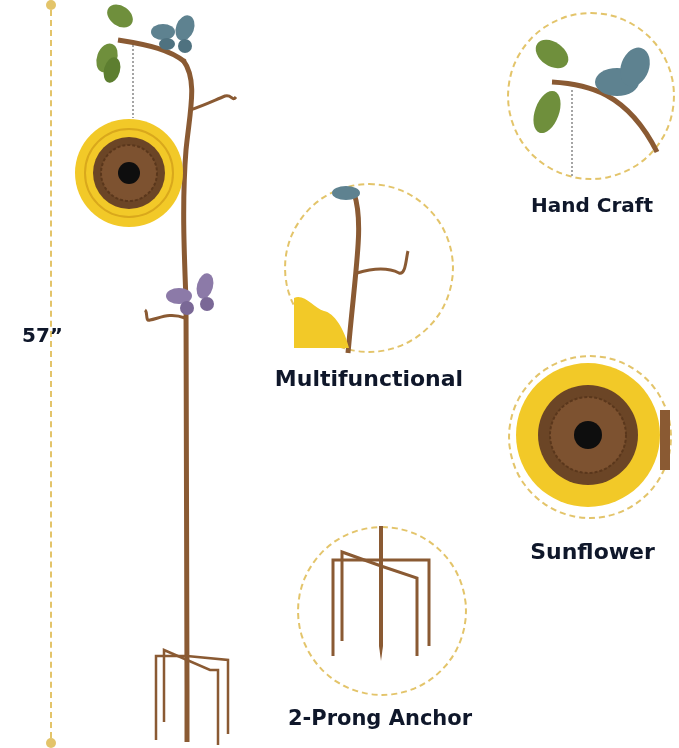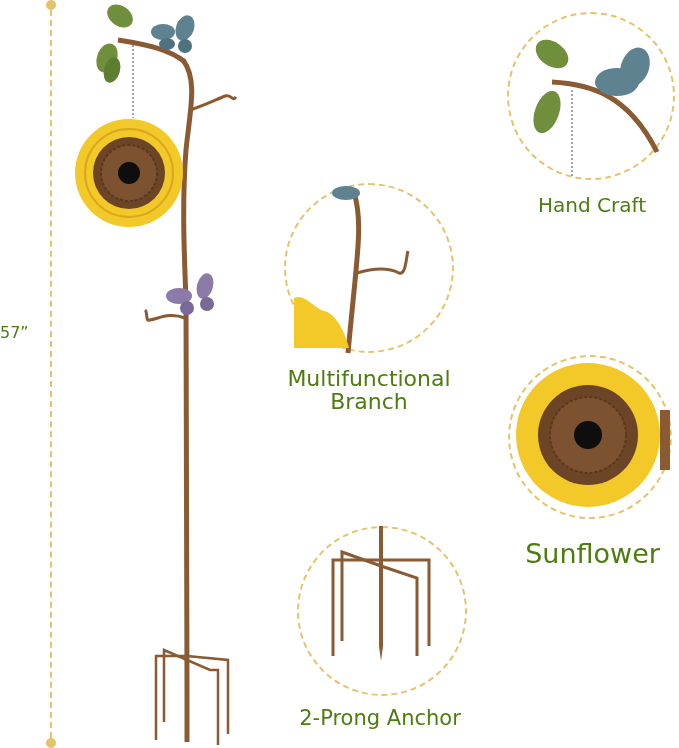--- a/index.html
+++ b/index.html
@@ -1,29 +1,29 @@
 <!DOCTYPE html>
 <html><head>
   <meta charset="utf-8">
   <style>
     html, body { margin:0; padding:0; background:#ffffff; }
     body { width:679px; height:748px; position:relative; overflow:hidden; font-family:"Liberation Sans", sans-serif; }
     .abs { position:absolute; }
-    .label { position:absolute; color:#4d7c0f; font-family:"DejaVu Sans", sans-serif; font-weight:normal; text-align:center; line-height:1.05; }
+    .label { position:absolute; color:#0f172a; font-family:"DejaVu Sans", sans-serif; font-weight:bold; text-align:center; line-height:1.05; }
     .circle { position:absolute; border:2px dashed #e3c46a; border-radius:50%; box-sizing:border-box; }
     svg { position:absolute; overflow:visible; }
   </style>
 </head>
 <body>
 
 <div>
   <div class="abs" style="left:46px;top:0px;width:10px;height:10px;border-radius:50%;background:#e3c46a;"></div>
   <div class="abs" style="left:50px;top:10px;width:0;height:728px;border-left:2px dashed #e3c46a;"></div>
   <div class="abs" style="left:46px;top:738px;width:10px;height:10px;border-radius:50%;background:#e3c46a;"></div>
-  <div class="label" style="left:0px;top:325px;font-size:16px;text-align:left;">57”</div>
+  <div class="label" style="left:0px;top:325px;font-size:20px;text-align:left;padding-left:22px;">57”</div>
 </div>
 
 <svg style="left:0;top:0;" width="679" height="748" viewBox="0 0 679 748">
 
   <path d="M183,60 C198,80 190,110 186,150 C182,200 184,250 186,300 L187,690" stroke="#8a5a33" stroke-width="5" fill="none"></path>
 
   <path d="M118,40 C150,45 170,50 185,62" stroke="#8a5a33" stroke-width="5" fill="none"></path>
 
   <path d="M190,110 C205,105 215,100 225,96 C232,94 232,102 236,97" stroke="#8a5a33" stroke-width="3" fill="none"></path>
 
@@ -80,34 +80,33 @@
 <div>
   <div class="circle" style="left:284px;top:183px;width:170px;height:170px;"></div>
   <svg style="left:284px;top:183px;" width="170" height="170">
     <path d="M70,10 C80,40 72,80 64,170" stroke="#8a5a33" stroke-width="5" fill="none"></path>
     <path d="M73,90 C90,85 105,85 115,90 C122,92 122,75 124,68" stroke="#8a5a33" stroke-width="3" fill="none"></path>
     <path d="M10,115 C20,110 30,125 40,128 C50,130 60,145 65,165 L10,165 Z" fill="#f2c928"></path>
     <ellipse cx="62" cy="10" rx="14" ry="7" fill="#5e8290"></ellipse>
   </svg>
   <div class="label" style="left:264px;top:367px;width:210px;font-size:22px;">
     <div>Multifunctional</div>
-    <div>Branch</div>
   </div>
 </div>
 
 <div>
   <div class="circle" style="left:508px;top:355px;width:164px;height:164px;"></div>
   <svg style="left:508px;top:355px;" width="164" height="164">
     <circle cx="80" cy="80" r="72" fill="#f2c928"></circle>
     <circle cx="80" cy="80" r="50" fill="#6b4526"></circle>
     <circle cx="80" cy="80" r="38" fill="#7d5230" stroke="#5a371c" stroke-width="2" stroke-dasharray="3,2"></circle>
     <circle cx="80" cy="80" r="14" fill="#0e0e0e"></circle>
     <rect x="152" y="55" width="10" height="60" fill="#8a5a33"></rect>
   </svg>
-  <div class="label" style="left:505px;top:540px;width:175px;font-size:27px;">
+  <div class="label" style="left:505px;top:540px;width:175px;font-size:22px;">
     <div>Sunflower</div>
   </div>
 </div>
 
 <div>
   <div class="circle" style="left:297px;top:526px;width:170px;height:170px;"></div>
   <svg style="left:297px;top:526px;" width="170" height="170">
     <g stroke="#8a5a33" stroke-width="3" fill="none">
       <path d="M36,130 L36,34 L84,34 L132,34 L132,120"></path>
       <path d="M45,115 L45,26 L84,40 L120,52 L120,130"></path>

